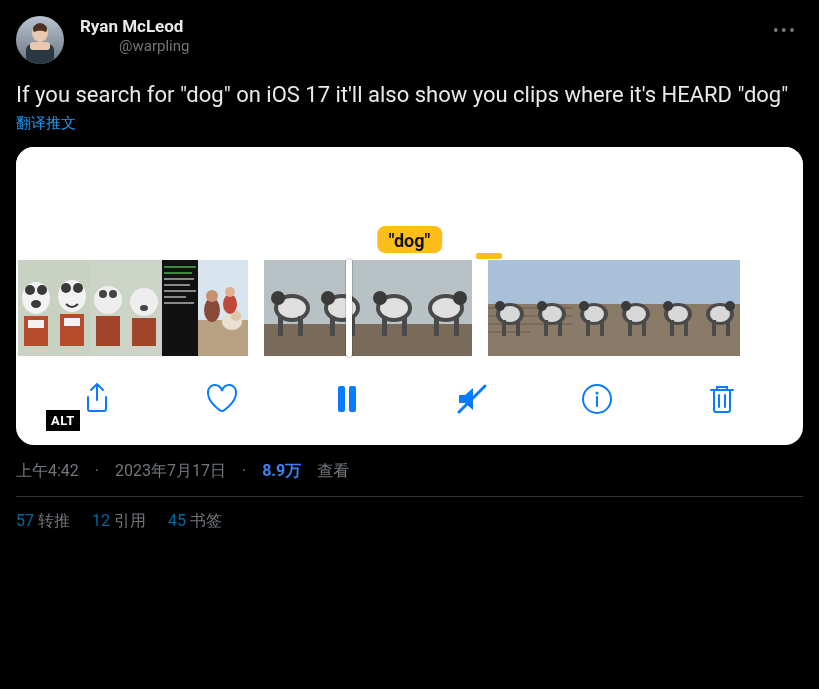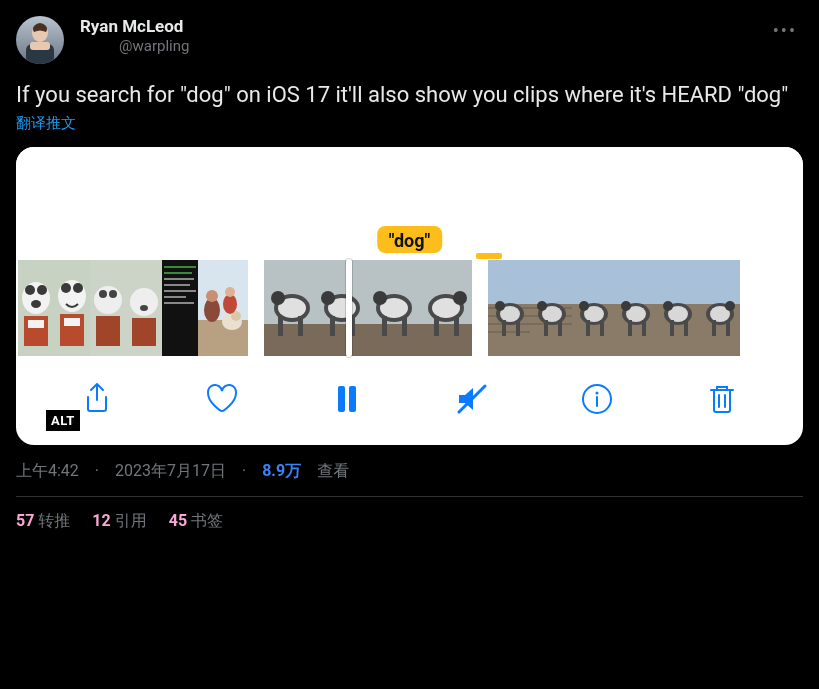--- a/index.html
+++ b/index.html
@@ -24,21 +24,21 @@
   .playhead { position: absolute; left: 330px; top: 0; bottom: 0; width: 6px; background: #fff; border-radius: 3px; box-shadow: 0 0 0 1px rgba(0,0,0,0.15); z-index: 2; }
   .toolbar { display: flex; justify-content: space-around; align-items: center; padding: 20px 18px 24px; }
   .tool-btn { width: 44px; height: 44px; display: flex; align-items: center; justify-content: center; cursor: pointer; }
   .tool-btn svg { width: 34px; height: 34px; stroke: #0a7aff; fill: none; stroke-width: 2; }
   .pause-btn svg { fill: #0a7aff; stroke: none; }
   .alt-badge { position: absolute; left: 14px; bottom: 14px; background: #000; color: #fff; font-weight: 700; font-size: 13px; padding: 3px 5px; border-radius: 0; letter-spacing: 0.5px; margin-left: 16px; }
   .meta-row { margin-top: 16px; color: #71767b; font-size: 16px; display: flex; align-items: baseline; gap: 16px; }
   .meta-row .views-num { color: #3b82f6; font-weight: 700; }
   .divider { height: 1px; background: #2f3336; margin: 14px 0; }
   .stats-row { display: flex; gap: 22px; font-size: 16px; color: #71767b; }
-  .stat strong { color: #f9a8d4; font-weight: 700; margin-right: 4px; }
+  .stat strong { color: #0369a1; font-weight: 400; margin-right: 4px; }
 </style>
 </head>
 <body>
 
 <div class="tweet">
 
   <div class="more">•••</div>
 
   <div class="header">
     <div class="avatar">

